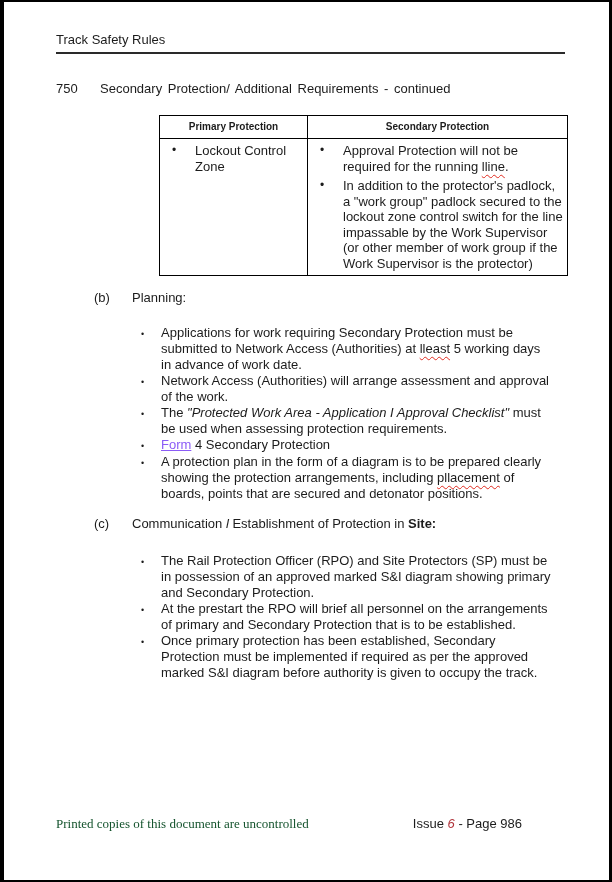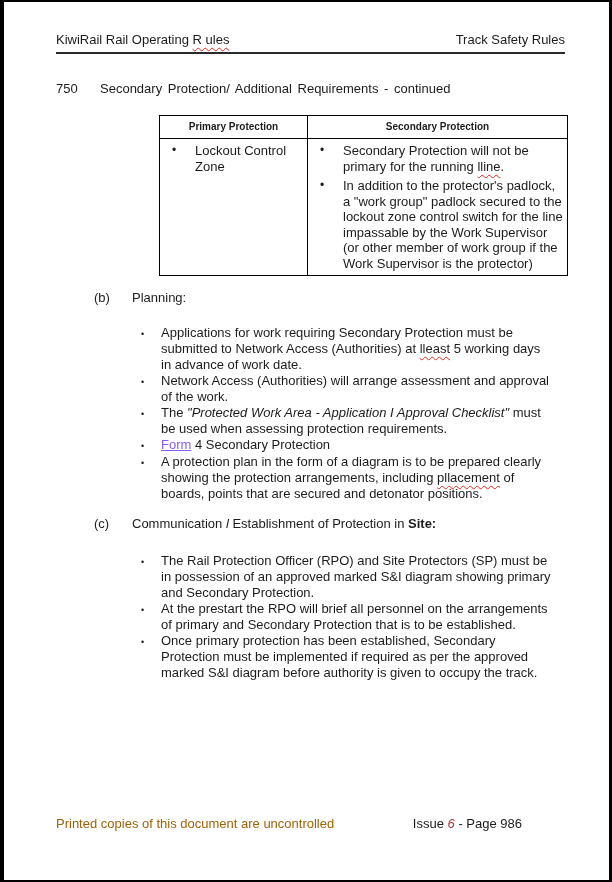--- a/index.html
+++ b/index.html
@@ -44,31 +44,30 @@
   .list { margin-left:85px; }
   .list-b { margin-top:19px; }
   .list-c { margin-top:21px; }
   .li { display:flex; }
   .li .b { width:20px; flex:none; font-size:9px; line-height:16px; padding-top:1px; }
   .li .t { max-width:392px; }
   .doclink { color:#8b5cf6; text-decoration:underline; cursor:pointer; }
   
   .footer { position:absolute; left:52px; right:44px; bottom:48px;
             display:flex; justify-content:space-between; align-items:baseline; }
-  .foot-left { color:#a16207; }
+  .foot-left { color:#14532d;font-family:Liberation Serif, serif; }
   .foot-right { margin-right:43px; color:#1c1c1c; }
   .issue-no { color:#b0353c; font-style:italic; }
 </style>
 </head>
 <body>
 
 <div class="page">
 
   <div class="hdr">
-    <span><span>KiwiRail Rail Operating </span><span class="sq">R ules</span></span>
     <span>Track Safety Rules</span>
   </div>
 
   <div class="h910">
     <span class="num">750</span>
     <span>Secondary Protection/ Additional Requirements - continued</span>
   </div>
 
   <table class="prot">
     <tbody>
@@ -79,21 +78,21 @@
     <tr>
       <td class="c1">
         <div class="tli">
           <span class="b">•</span>
           <div class="t">Lockout Control Zone</div>
         </div>
       </td>
       <td class="c2">
         <div class="tli">
           <span class="b">•</span>
-          <div class="t"><span>Secondary Protection will not be primary for the running </span><span class="sq">lline</span><span>.</span></div>
+          <div class="t"><span>Approval Protection will not be required for the running </span><span class="sq">lline</span><span>.</span></div>
         </div>
         <div class="tli">
           <span class="b">•</span>
           <div class="t">In addition to the protector's padlock, a "work group" padlock secured to the lockout zone control switch for the line impassable by the Work Supervisor (or other member of work group if the Work Supervisor is the protector)</div>
         </div>
       </td>
     </tr>
   </tbody>
     </table>
 

